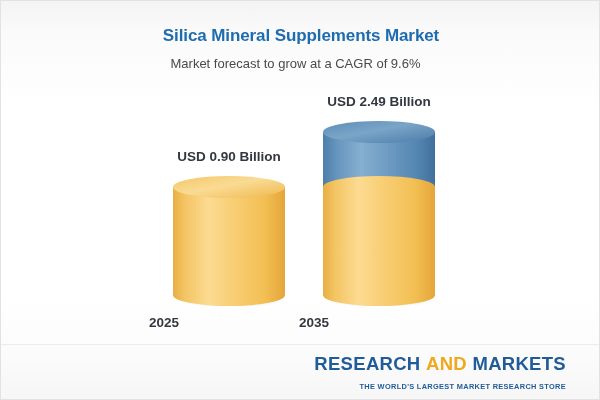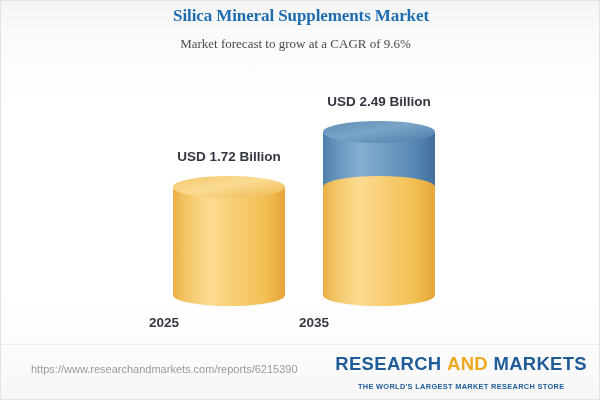--- a/index.html
+++ b/index.html
@@ -25,22 +25,21 @@
     overflow: hidden;
   }
 
   
   .header {
     position: absolute;
     top: 0;
     left: 0;
     width: 600px;
     text-align: center;
-    padding-top: 4px;
-    font-family: Liberation Serif, serif;
+    padding-top: 24px;
   }
   .chart-title {
     font-size: 17px;
     font-weight: bold;
     color: #1e6cb0;
     letter-spacing: -0.1px;
     line-height: 22px;
     margin: 0;
   }
   .chart-subtitle {
@@ -113,23 +112,23 @@
     position: absolute;
     left: 30px;
     top: 17px;
     font-size: 11px;
     color: #9a9a9a;
     line-height: 14px;
     text-decoration: none;
   }
   .logo {
     position: absolute;
-    right: 12px;
+    right: 33px;
     top: 8px;
-    text-align: center;
+    text-align: right;
   }
   .logo-main {
     font-size: 18.5px;
     font-weight: bold;
     letter-spacing: 0.3px;
     line-height: 21px;
     white-space: nowrap;
   }
   .logo-word-research,
   .logo-word-markets { color: #1f5c99; }
@@ -150,21 +149,21 @@
 <div class="infographic">
 
   <div class="header">
     <div class="chart-title">Silica Mineral Supplements Market</div>
     <div class="chart-subtitle">Market forecast to grow at a CAGR of 9.6%</div>
   </div>
 
   <div class="plot">
 
     <div class="bar-group left">
-      <div class="value-label">USD 1.72 Billion</div>
+      <div class="value-label">USD 0.90 Billion</div>
 
       <div class="cylinder">
         <svg class="cyl-svg" viewBox="0 0 112 130" width="112" height="130">
           <defs>
             <linearGradient id="yellowBody1" x1="0" y1="0" x2="1" y2="0">
               <stop offset="0" stop-color="#e8ae44"></stop>
               <stop offset="0.10" stop-color="#f3c462"></stop>
               <stop offset="0.32" stop-color="#fcdb92"></stop>
               <stop offset="0.55" stop-color="#f8cd73"></stop>
               <stop offset="0.82" stop-color="#f2bf53"></stop>
@@ -231,21 +230,20 @@
           <ellipse cx="56" cy="11" rx="56" ry="11" fill="url(#blueTop2)"></ellipse>
         </svg>
       </div>
 
       <div class="axis-label">2035</div>
     </div>
 
   </div>
 
   <div class="footer">
-    <a class="footer-url">https://www.researchandmarkets.com/reports/6215390</a>
 
     <div class="logo">
       <div class="logo-main">
         <span class="logo-word-research">RESEARCH</span><span>&nbsp;</span><span class="logo-word-and">AND</span><span>&nbsp;</span><span class="logo-word-markets">MARKETS</span>
       </div>
       <div class="logo-tagline">THE WORLD'S LARGEST MARKET RESEARCH STORE</div>
     </div>
   </div>
 
 </div>

